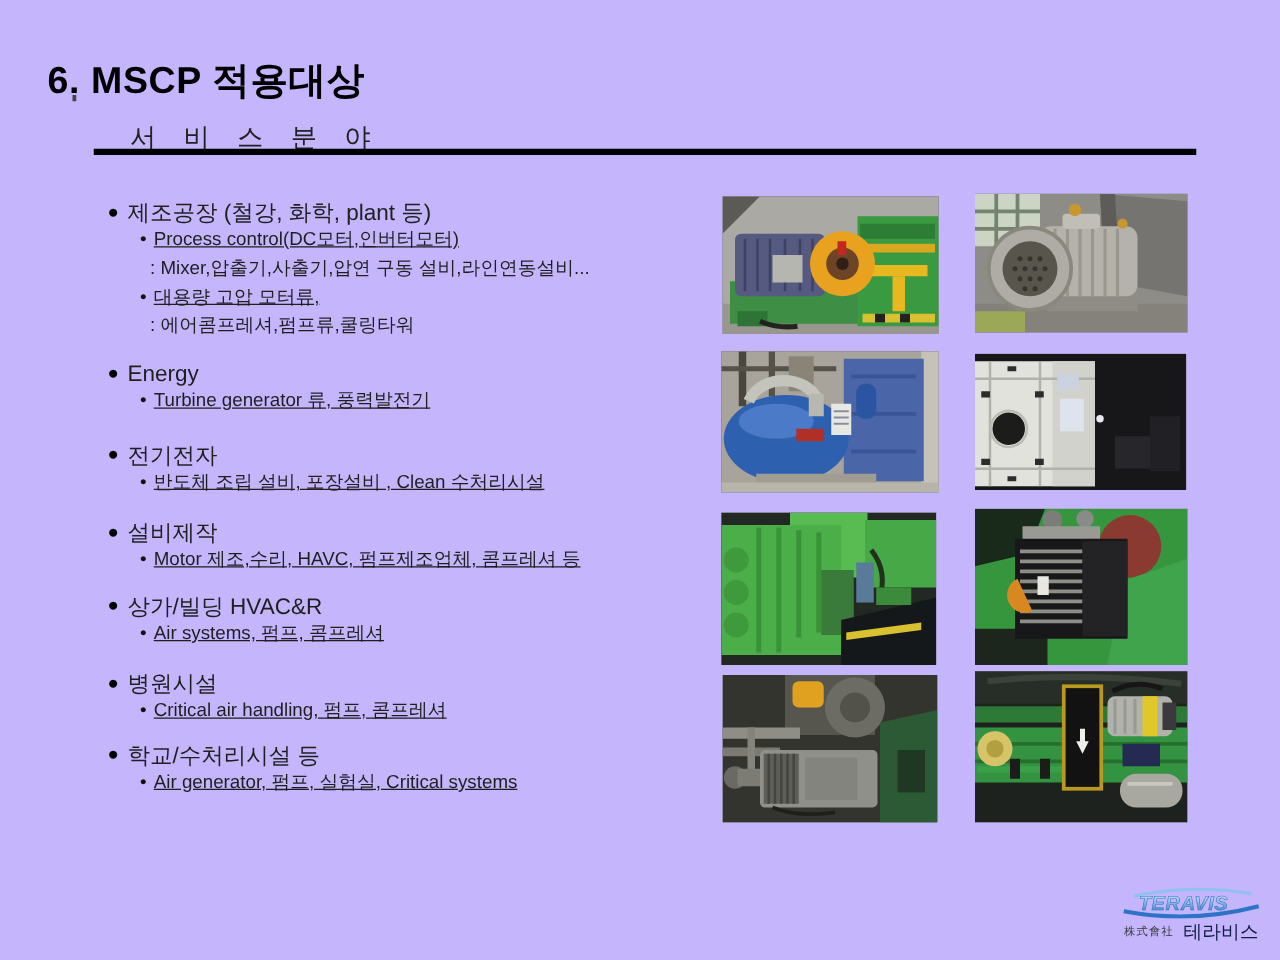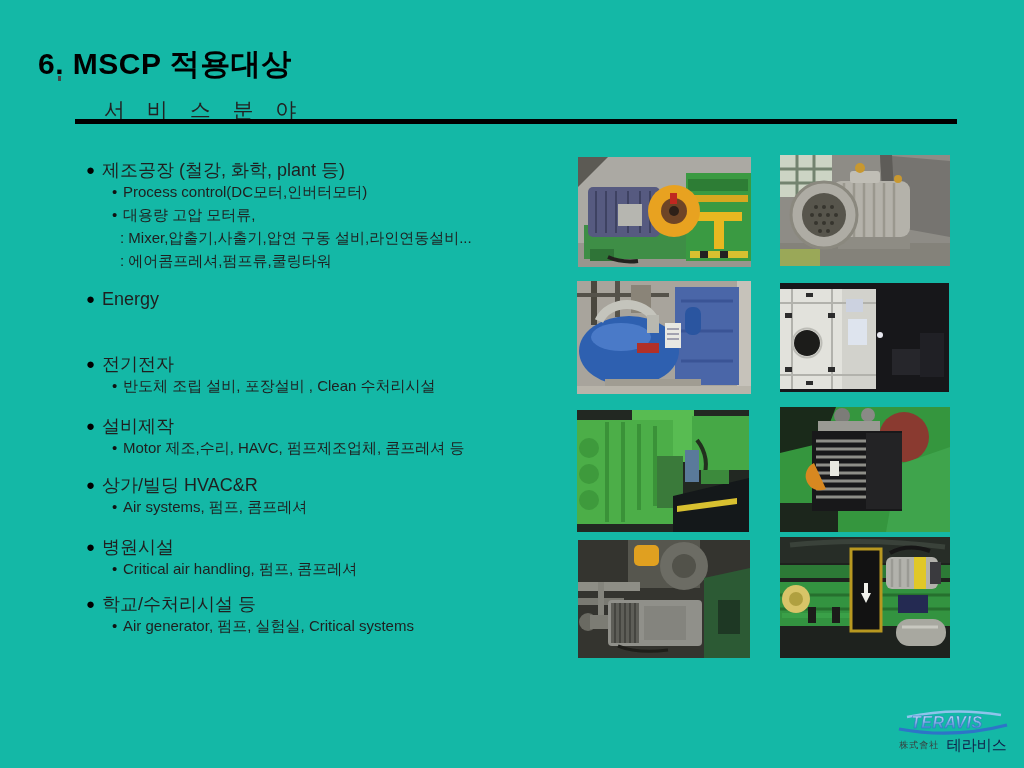--- a/index.html
+++ b/index.html
@@ -1,40 +1,40 @@
 <!DOCTYPE html>
 <html><head>
 <meta charset="utf-8">
 <style>
   * { margin:0; padding:0; box-sizing:border-box; }
   html,body { background:#888; }
   body { font-family:"Liberation Sans","DejaVu Sans",sans-serif; }
   .slide {
     position:relative; width:1024px; height:768px; margin:0 auto;
-    background:#14b8a6; overflow:hidden; color:#1a1a1a;
+    background:#c4b5fd; overflow:hidden; color:#1a1a1a;
   }
   
   .page-title {
     position:absolute; left:38px; top:44px;
     font-size:30px; font-weight:600; letter-spacing:0.5px; color:#000;
     white-space:nowrap;
   }
   .title-tick { position:absolute; left:58px; top:76px; width:3px; height:5px; background:#444; }
   .subtitle {
     position:absolute; left:104px; top:96px;
     font-size:21px; letter-spacing:8px; color:#222; white-space:nowrap;
   }
   .header-rule { position:absolute; left:75px; top:119px; width:882px; height:5px; background:#000; }
   
   .bullet-list { position:absolute; left:86px; top:0; width:486px; }
   .sec { position:absolute; left:0; width:486px; }
   .sec-head { display:flex; align-items:center; gap:7px; font-size:18px; line-height:20px; color:#1f1f1f; white-space:nowrap; }
   .sec-dot { font-size:15px; line-height:20px; color:#000; }
   .line { font-size:15px; line-height:23px; color:#1f1f1f; white-space:nowrap; }
-  .line.bullet { padding-left:26px; }
+  .line.bullet { padding-left:26px;text-decoration:underline; }
   .line.bullet .b { display:inline-block; width:11px; color:#111; }
   .line.cont { padding-left:34px; }
   .sec .line:first-of-type { margin-top:7px; }
   .sec-s1 { top:160px; } .sec-s2 { top:289px; } .sec-s3 { top:354px; }
   .sec-s4 { top:416px; } .sec-s5 { top:475px; } .sec-s6 { top:537px; }
   .sec-s7 { top:594px; }
   
   .photo { position:absolute; overflow:hidden; background:#777; }
   .photo svg { display:block; width:100%; height:100%; }
   .ph1 { left:578px; top:157px; width:173px; height:110px; }
@@ -63,30 +63,31 @@
   <div class="header-rule"></div>
 
   <div class="bullet-list">
 
     <section class="sec sec-s1">
       <div class="sec-head">
         <span class="sec-dot">●</span>
         <span>제조공장 (철강, 화학, plant 등)</span>
       </div>
       <div class="line bullet"><span class="b">•</span><span>Process control(DC모터,인버터모터)</span></div>
+      <div class="line cont"><span>: Mixer,압출기,사출기,압연 구동 설비,라인연동설비...</span></div>
       <div class="line bullet"><span class="b">•</span><span>대용량 고압 모터류,</span></div>
-      <div class="line cont"><span>: Mixer,압출기,사출기,압연 구동 설비,라인연동설비...</span></div>
       <div class="line cont"><span>: 에어콤프레셔,펌프류,쿨링타워</span></div>
     </section>
 
     <section class="sec sec-s2">
       <div class="sec-head">
         <span class="sec-dot">●</span>
         <span>Energy</span>
       </div>
+      <div class="line bullet"><span class="b">•</span><span>Turbine generator 류, 풍력발전기</span></div>
     </section>
 
     <section class="sec sec-s3">
       <div class="sec-head">
         <span class="sec-dot">●</span>
         <span>전기전자</span>
       </div>
       <div class="line bullet"><span class="b">•</span><span>반도체 조립 설비, 포장설비 , Clean 수처리시설</span></div>
     </section>
 

